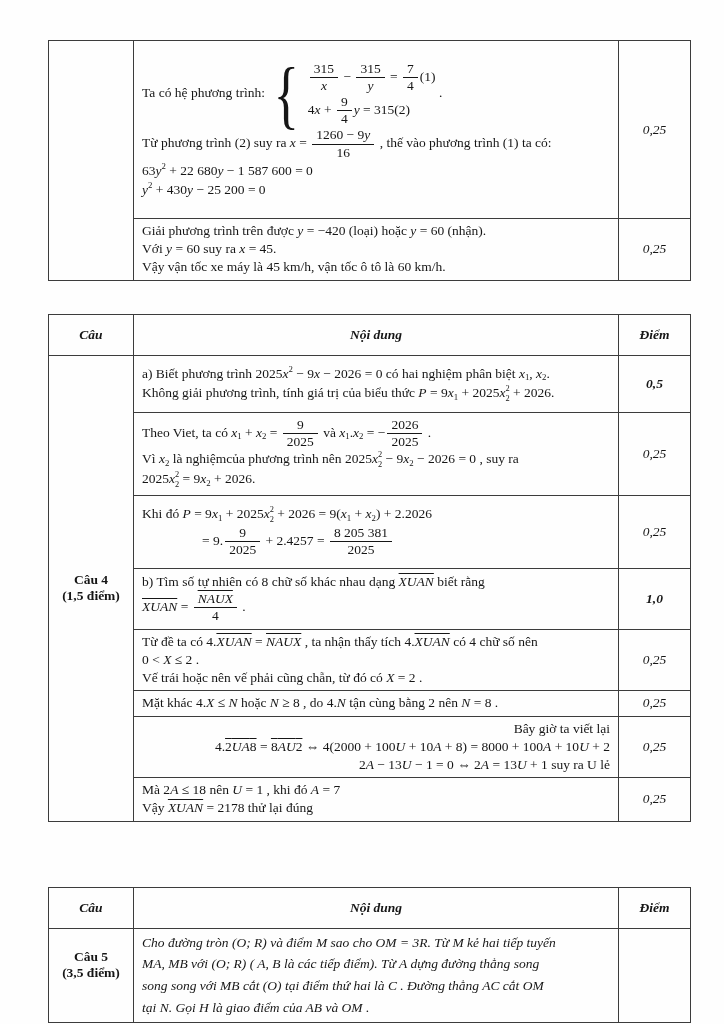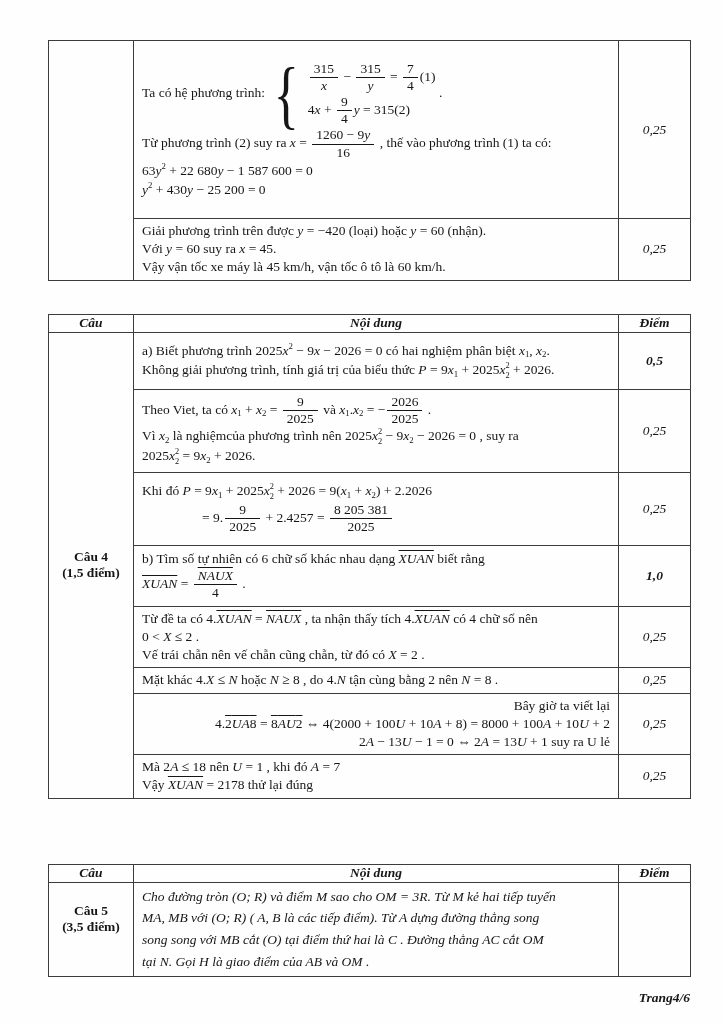--- a/index.html
+++ b/index.html
@@ -5,21 +5,21 @@
   * { box-sizing: border-box; }
   html,body { margin:0; padding:0; }
   body {
     width:724px; height:1024px; background:#fefefe;
     font-family:"Liberation Serif", serif;
     font-size:13.5px; color:#161616;
   }
   .page { padding:40px 34px 0 48px; }
   table { border-collapse:collapse; width:642px; table-layout:fixed; }
   td,th { border:1px solid #3c3c3c; vertical-align:middle; }
-  th { font-weight:bold; font-style:italic; padding:0 4px; font-size:13.5px; }
+  th { font-weight:bold; font-style:italic; padding:12px 4px; font-size:13.5px; }
   .content-cell { padding:3px 8px; }
   .cau-cell { text-align:center; font-weight:bold; padding:2px; }
   .score-cell { text-align:center; font-style:italic; padding:2px; }
   .line { line-height:1.35; }
   .mi { font-style:italic; }
   .mt { font-style:normal; }
   sup { font-size:0.65em; }
   sub { font-size:0.65em; vertical-align:-0.3em; }
   .frac { display:inline-block; vertical-align:middle; text-align:center; line-height:1.2; padding:0 2px; }
   .fn { display:block; border-bottom:1px solid #161616; padding:0 4px; }
@@ -114,30 +114,30 @@
     </tr>
     <tr>
       <td class="content-cell h73">
             <div class="line"><span class="mt">Khi đó   </span><span class="mi">P</span><span class="mt"> = 9</span><span class="mi">x</span><sub>1</sub><span class="mt"> + 2025</span><span class="mi">x</span><span class="ss"><span>2</span><span>2</span></span><span class="mt"> + 2026 = 9(</span><span class="mi">x</span><sub>1</sub><span class="mt"> + </span><span class="mi">x</span><sub>2</sub><span class="mt">) + 2.2026</span></div>
             <div class="line" style="margin-left: 60px;"><span class="mt">= 9.</span><span class="frac"><span class="fn"><span class="mt">9</span></span><span class="fd"><span class="mt">2025</span></span></span><span class="mt"> + 2.4257 = </span><span class="frac"><span class="fn"><span class="mt">8 205 381</span></span><span class="fd"><span class="mt">2025</span></span></span></div>
           </td>
       <td class="score-cell">0,25</td>
     </tr>
     <tr>
       <td class="content-cell h61">
-            <div class="line"><span class="mt">b) Tìm số tự nhiên có 6 chữ số khác nhau dạng  </span><span class="ol"><span class="mi">XUAN</span></span><span class="mt">  biết rằng</span></div>
+            <div class="line"><span class="mt">b) Tìm số tự nhiên có 8 chữ số khác nhau dạng  </span><span class="ol"><span class="mi">XUAN</span></span><span class="mt">  biết rằng</span></div>
             <div class="line"><span class="ol"><span class="mi">XUAN</span></span><span class="mt"> = </span><span class="frac"><span class="fn"><span class="ol"><span class="mi">NAUX</span></span></span><span class="fd"><span class="mt">4</span></span></span><span class="mt"> .</span></div>
           </td>
       <td class="score-cell" style="font-weight: bold;">1,0</td>
     </tr>
     <tr>
       <td class="content-cell h58">
             <div class="line"><span class="mt">Từ đề ta có  4.</span><span class="ol"><span class="mi">XUAN</span></span><span class="mt"> = </span><span class="ol"><span class="mi">NAUX</span></span><span class="mt"> , ta nhận thấy tích  4.</span><span class="ol"><span class="mi">XUAN</span></span><span class="mt"> có 4 chữ số nên</span></div>
             <div class="line"><span class="mt">0 &lt; </span><span class="mi">X</span><span class="mt"> ≤ 2 .</span></div>
-            <div class="line"><span class="mt">Vế trái chẵn nên vế chẵn cũng chẵn, từ đó có  </span><span class="mi">X</span><span class="mt"> = 2 .</span></div>
+            <div class="line"><span class="mt">Vế trái hoặc nên vế phải cũng chẵn, từ đó có  </span><span class="mi">X</span><span class="mt"> = 2 .</span></div>
           </td>
       <td class="score-cell">0,25</td>
     </tr>
     <tr>
       <td class="content-cell h17">
             <div class="line"><span class="mt">Mặt khác  4.</span><span class="mi">X</span><span class="mt"> ≤ </span><span class="mi">N</span><span class="mt"> hoặc  </span><span class="mi">N</span><span class="mt"> ≥ 8 , do 4.</span><span class="mi">N</span><span class="mt"> tận cùng bằng 2 nên  </span><span class="mi">N</span><span class="mt"> = 8 .</span></div>
           </td>
       <td class="score-cell">0,25</td>
     </tr>
     <tr>

